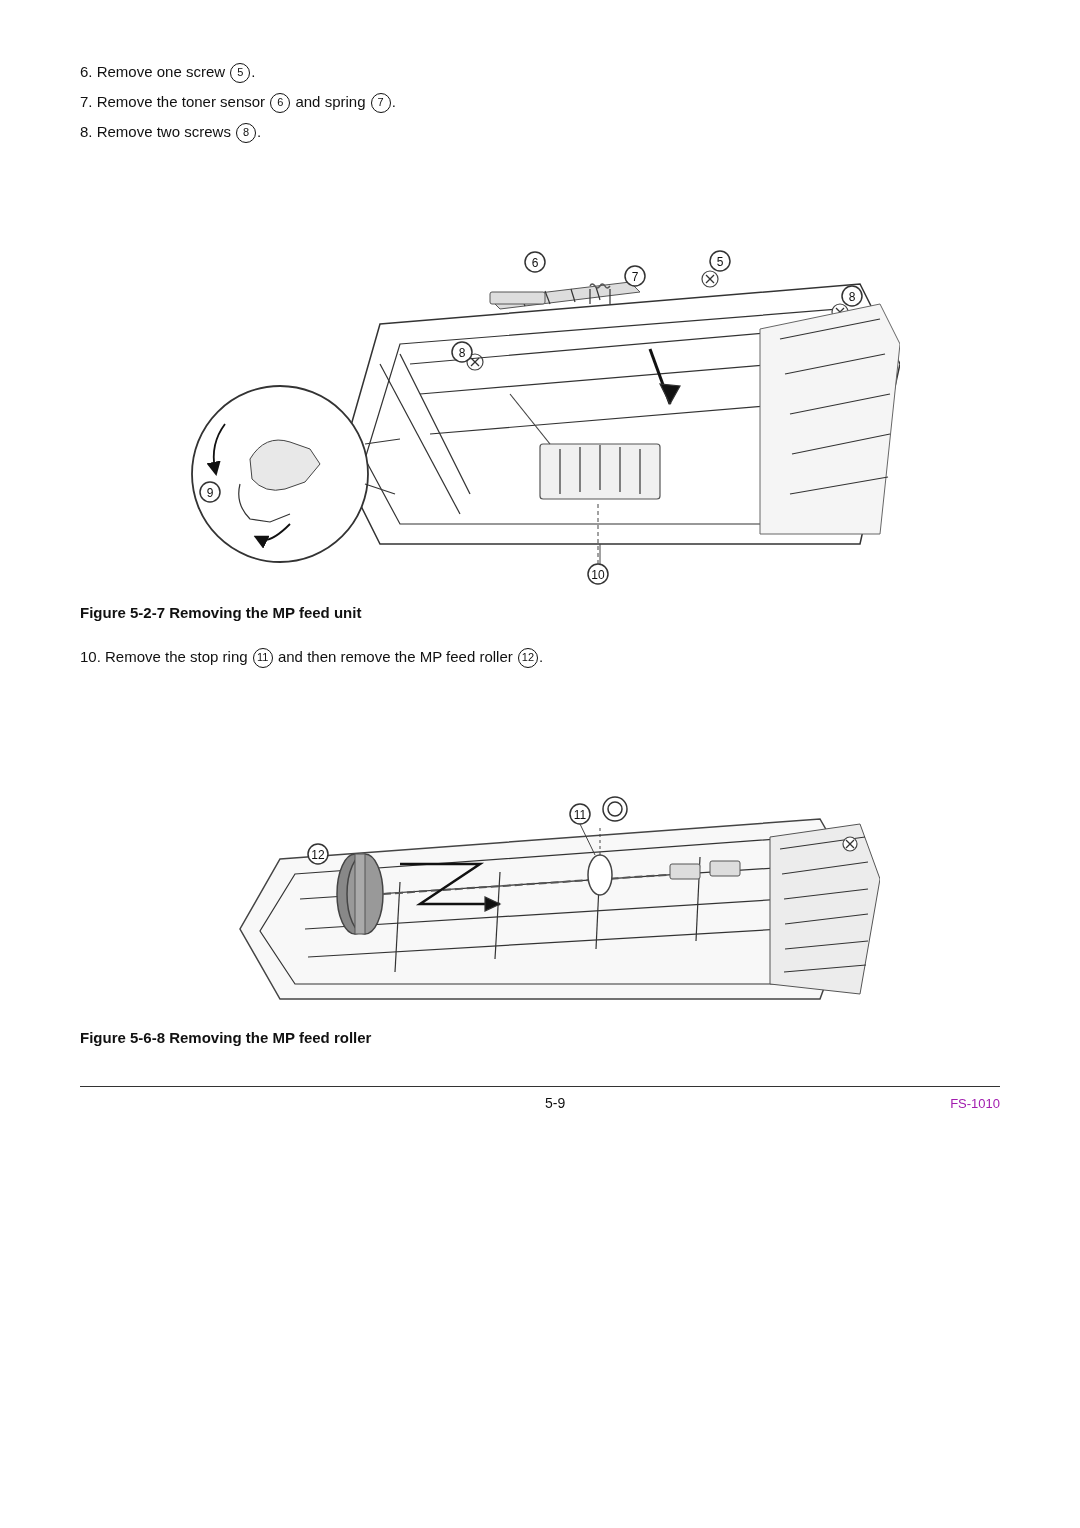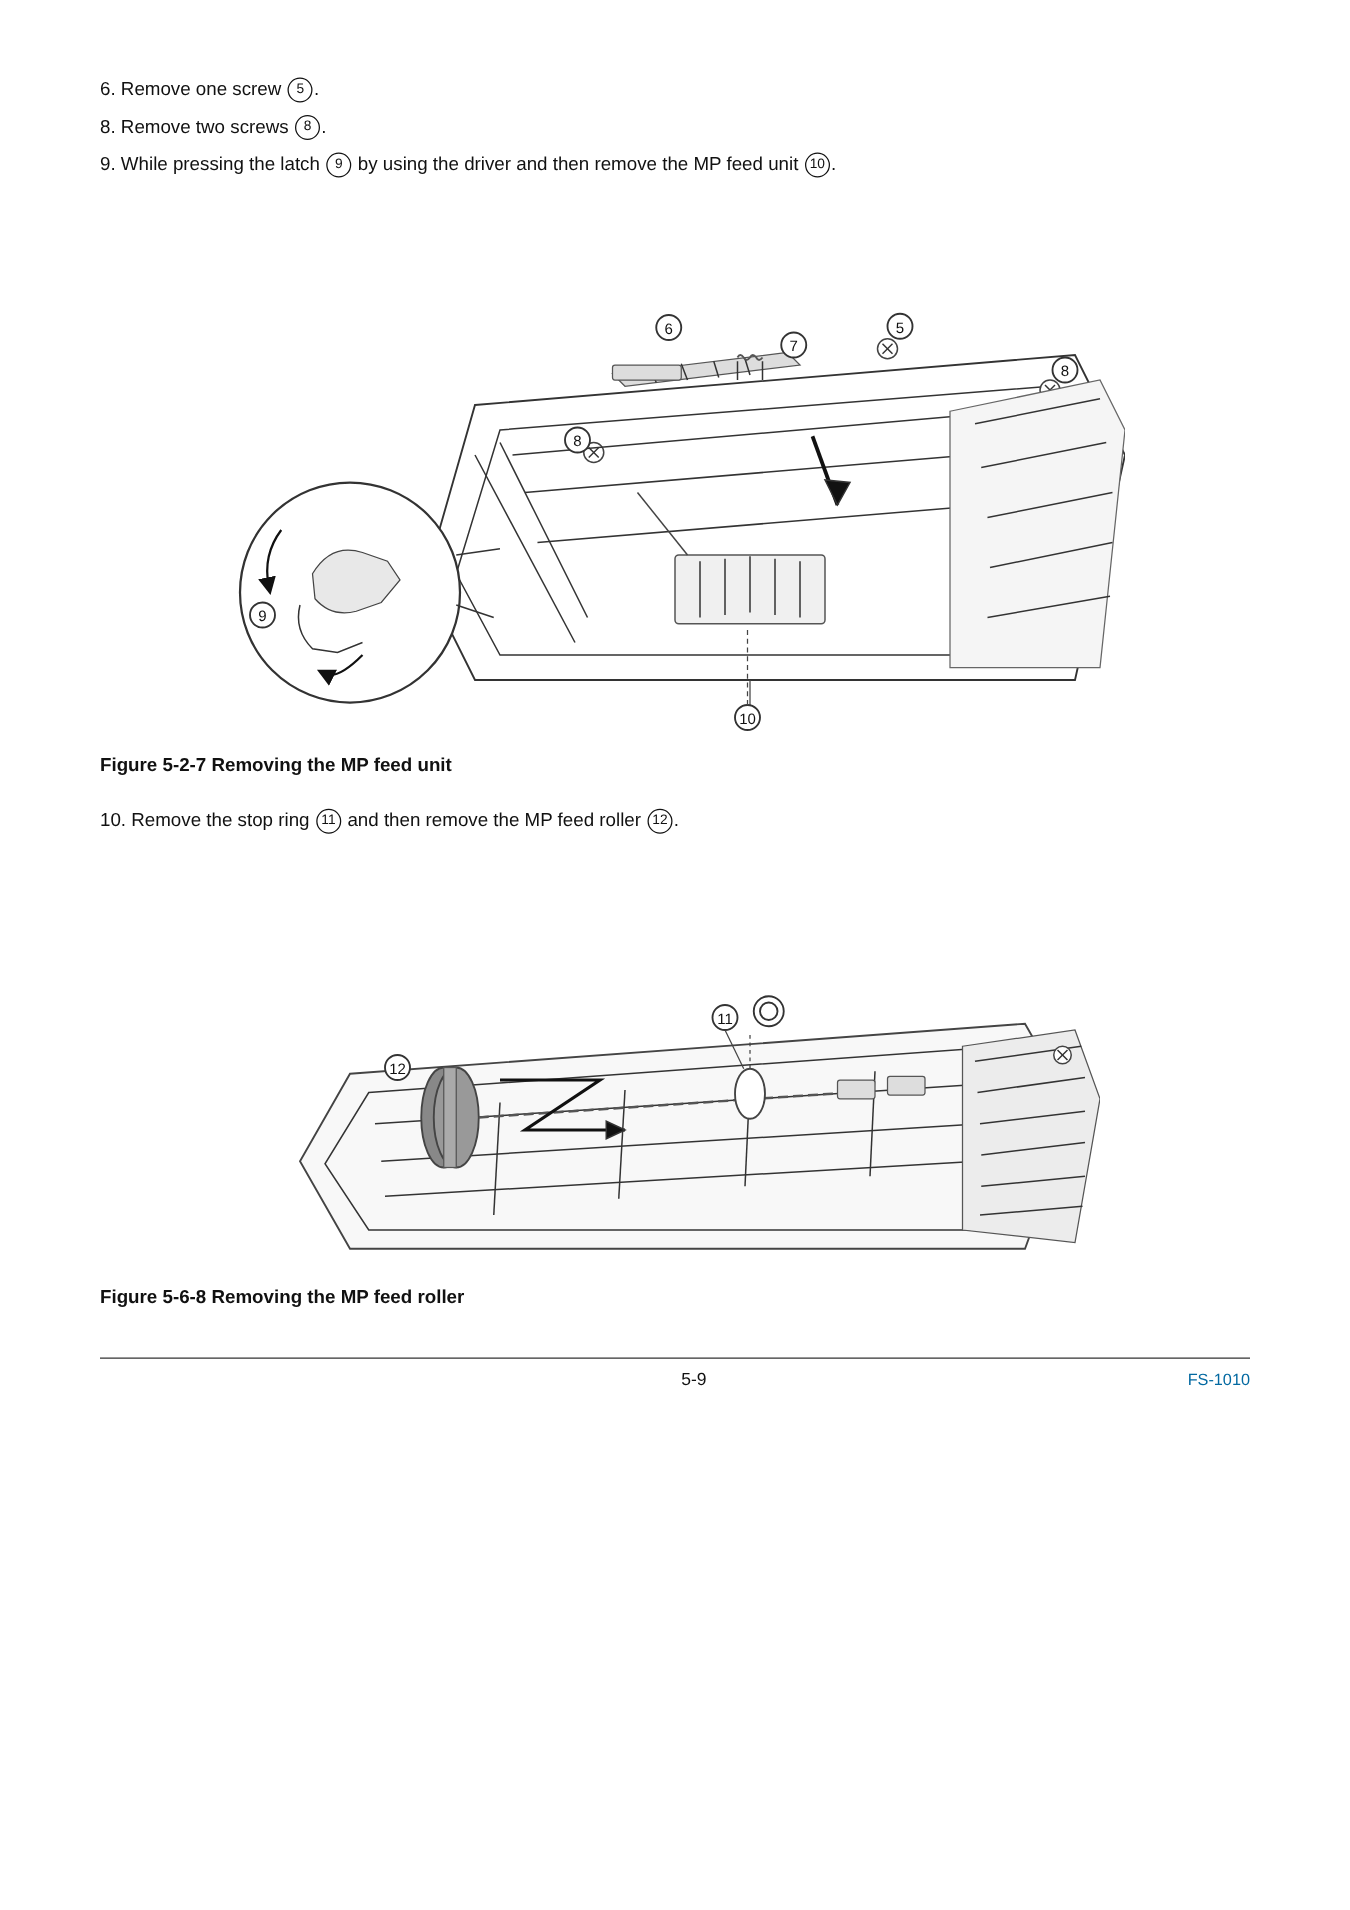--- a/index.html
+++ b/index.html
@@ -53,35 +53,35 @@
       justify-content: center;
       align-items: center;
     }
     .page-number {
       text-align: center;
       flex: 1;
       font-size: 14px;
     }
     .model-number {
       font-size: 13px;
-      color: #0369a1;
+      color: #a21caf;
     }
   </style>
 </head>
 <body>
 
 <div class="instructions">
   <p>
     6. Remove one screw <span class="circled">5</span>.
   </p>
   <p>
+    7. Remove the toner sensor <span class="circled">6</span> and spring <span class="circled">7</span>.
+  </p>
+  <p>
     8. Remove two screws <span class="circled">8</span>.
-  </p>
-  <p>
-    9. While pressing the latch <span class="circled">9</span> by using the driver and then remove the MP feed unit <span class="circled">10</span>.
   </p>
 </div>
 
 <div class="figure-container">
   <svg width="720" height="430" viewBox="0 0 720 430">
 
     <g stroke="#333" stroke-width="1.2" fill="none">
 
       <polygon points="200,160 680,120 720,200 680,380 200,380 160,300" stroke-width="1.5"></polygon>
 

